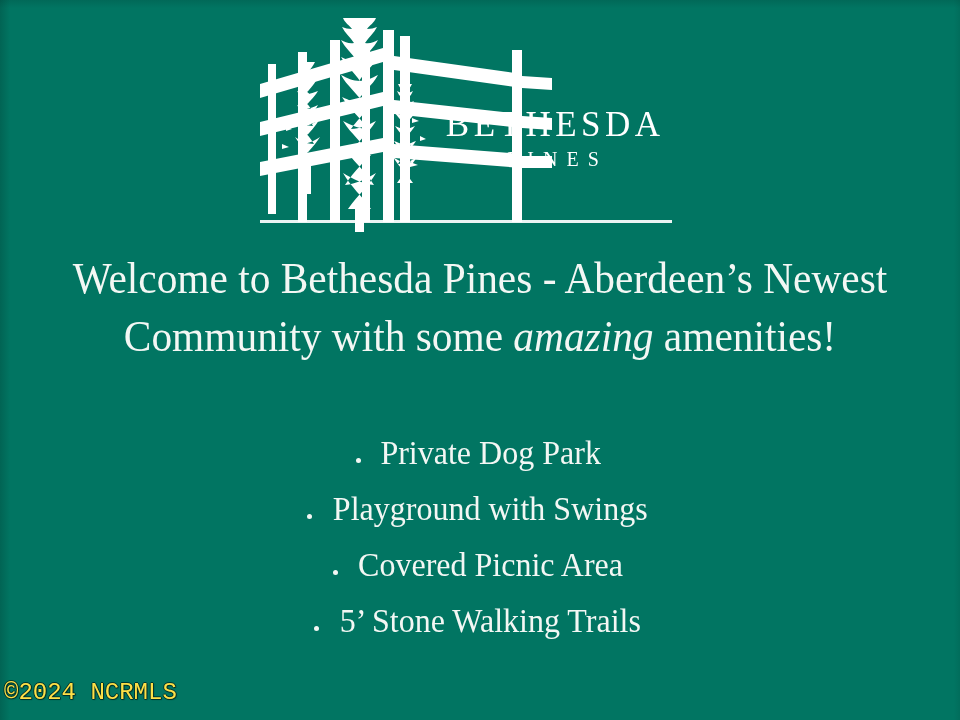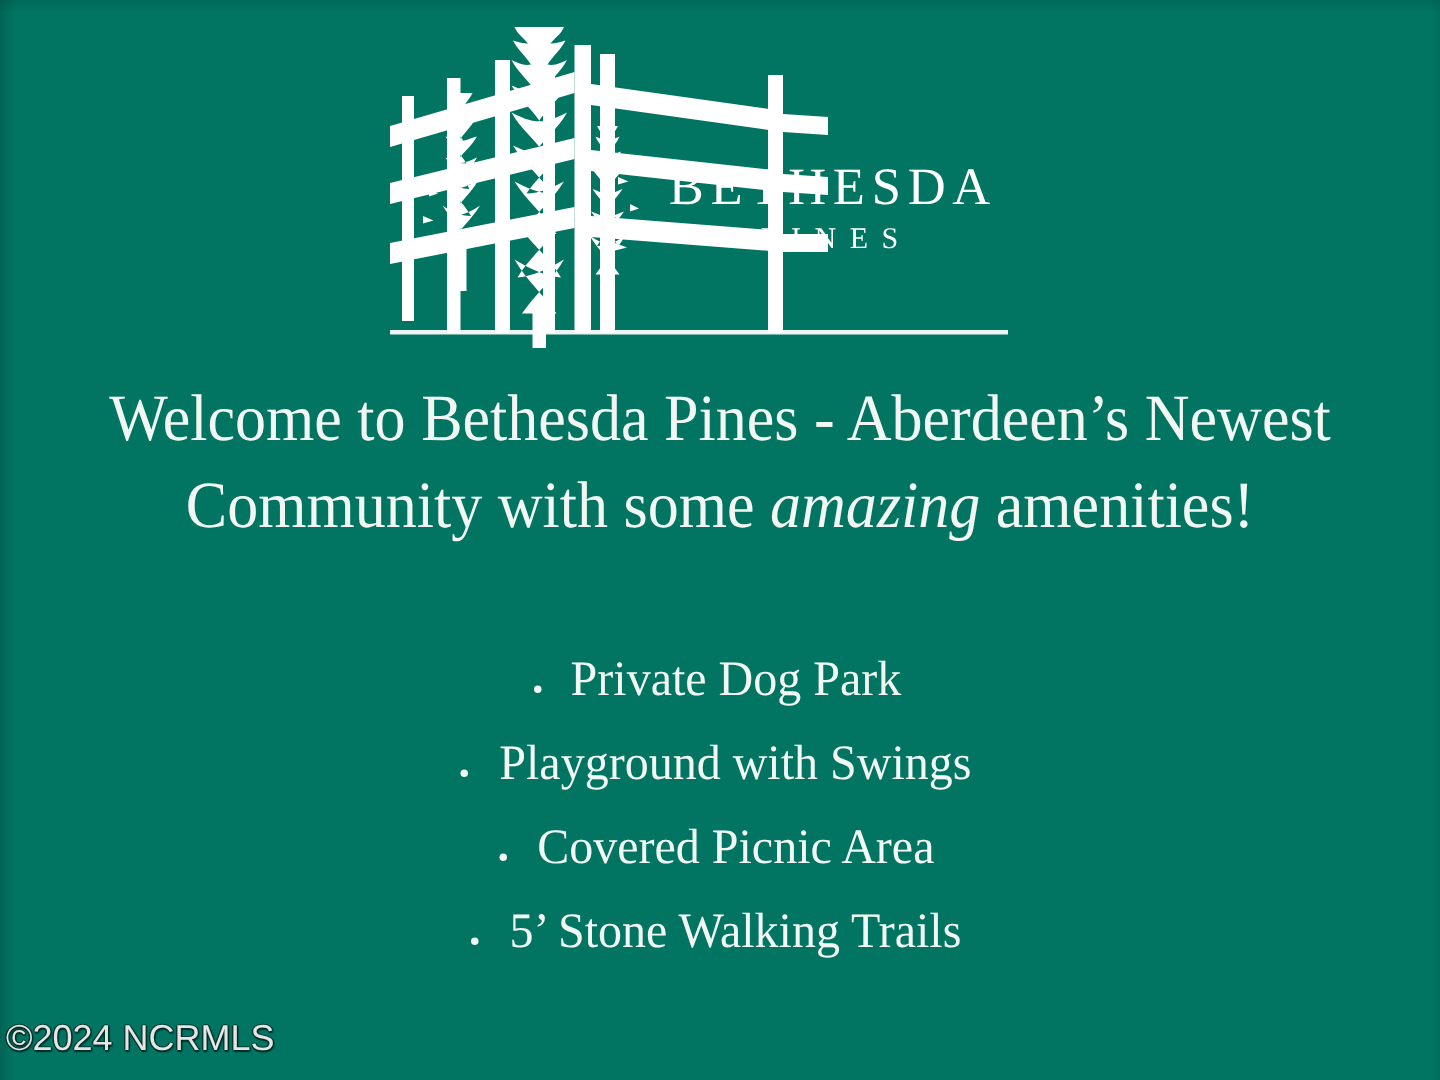--- a/index.html
+++ b/index.html
@@ -117,25 +117,25 @@
     margin-bottom: 1px;
   }
   .amenities .txt { transform: scaleX(0.97); display: inline-block; }
 
   
   .watermark {
     position: absolute;
     left: 4px;
     bottom: 14px;
     z-index: 6;
-    font-family: Liberation Sans, sans-serif;
+    font-family: Liberation Mono, monospace;
     font-size: 24px;
     line-height: 26px;
     letter-spacing: 0px;
-    color: #e5e5e5;
+    color: #fde047;
     text-shadow:
       -1px 0 0 rgba(0,45,38,0.85),
        1px 0 0 rgba(0,45,38,0.85),
        0 -1px 0 rgba(0,45,38,0.85),
        0 1px 0 rgba(0,45,38,0.85),
        1px 1px 1px rgba(0,35,30,0.6);
   }
 </style>
 </head>
 <body>

